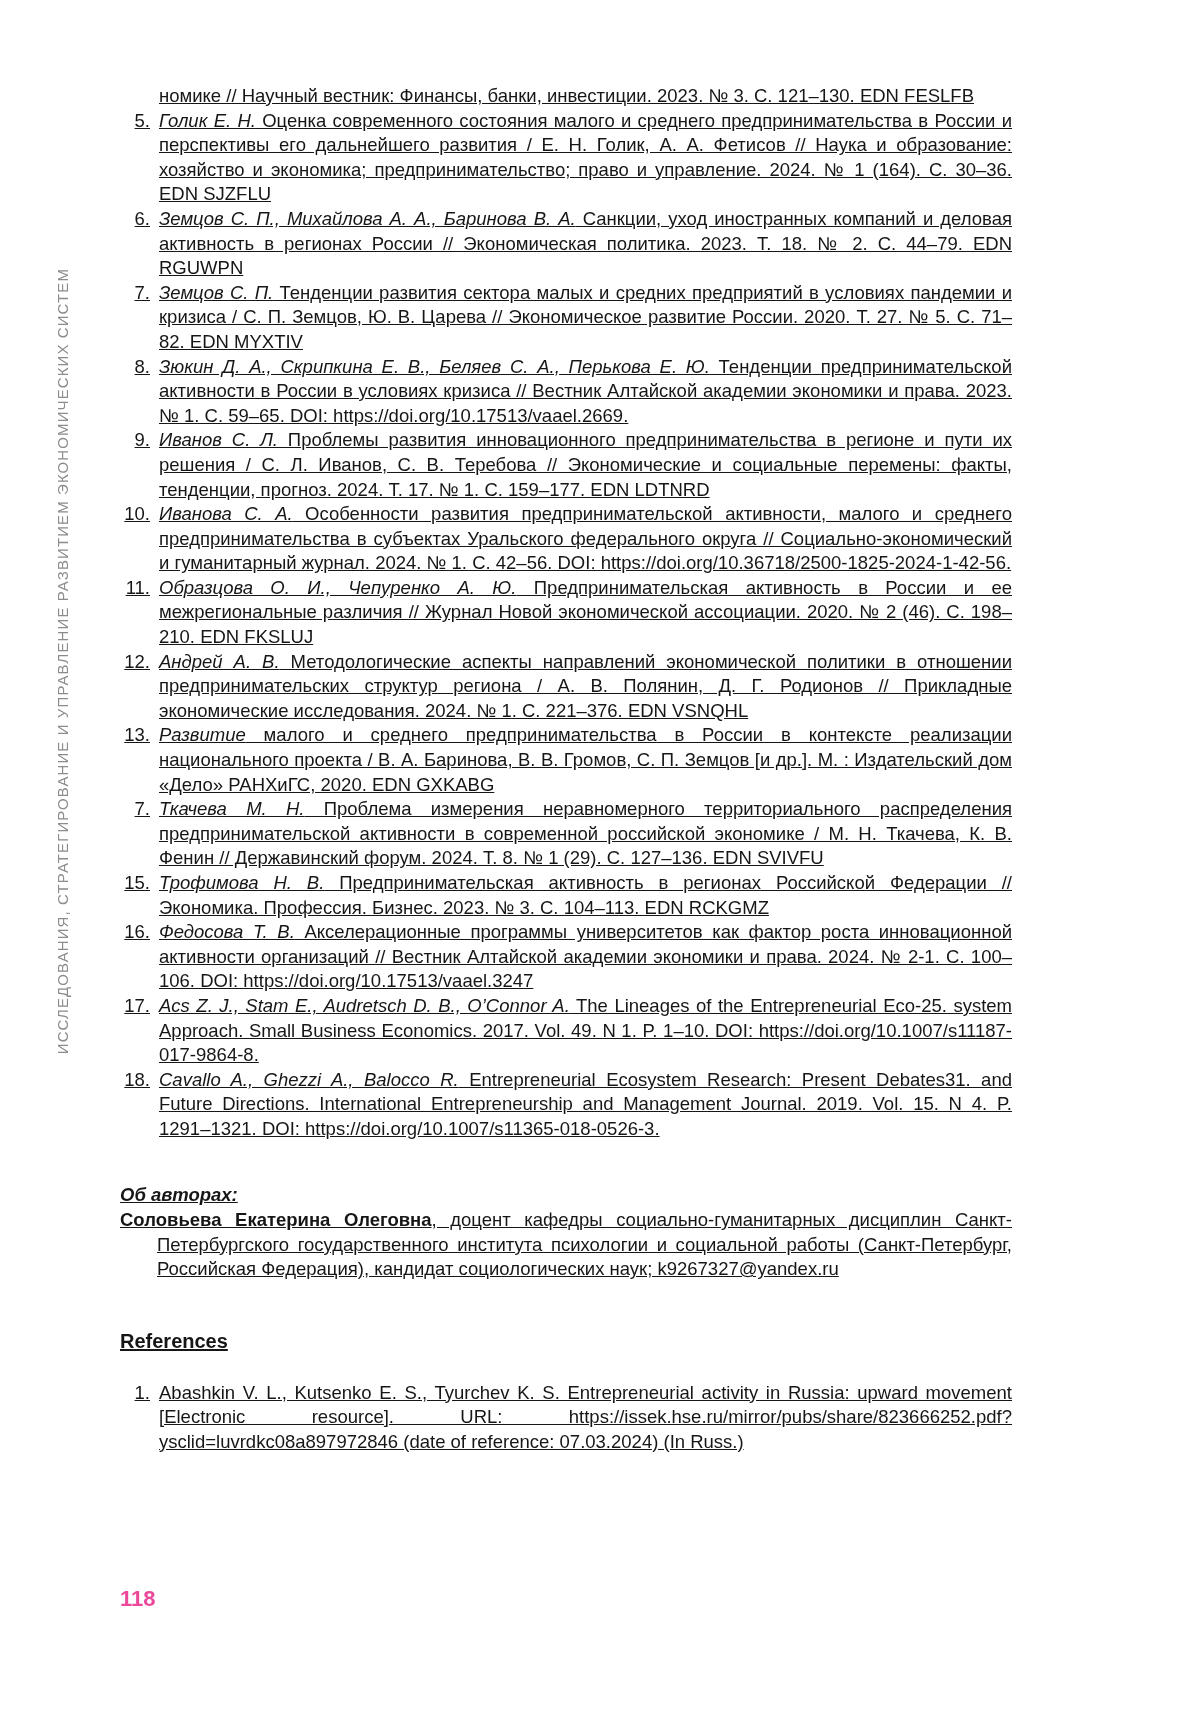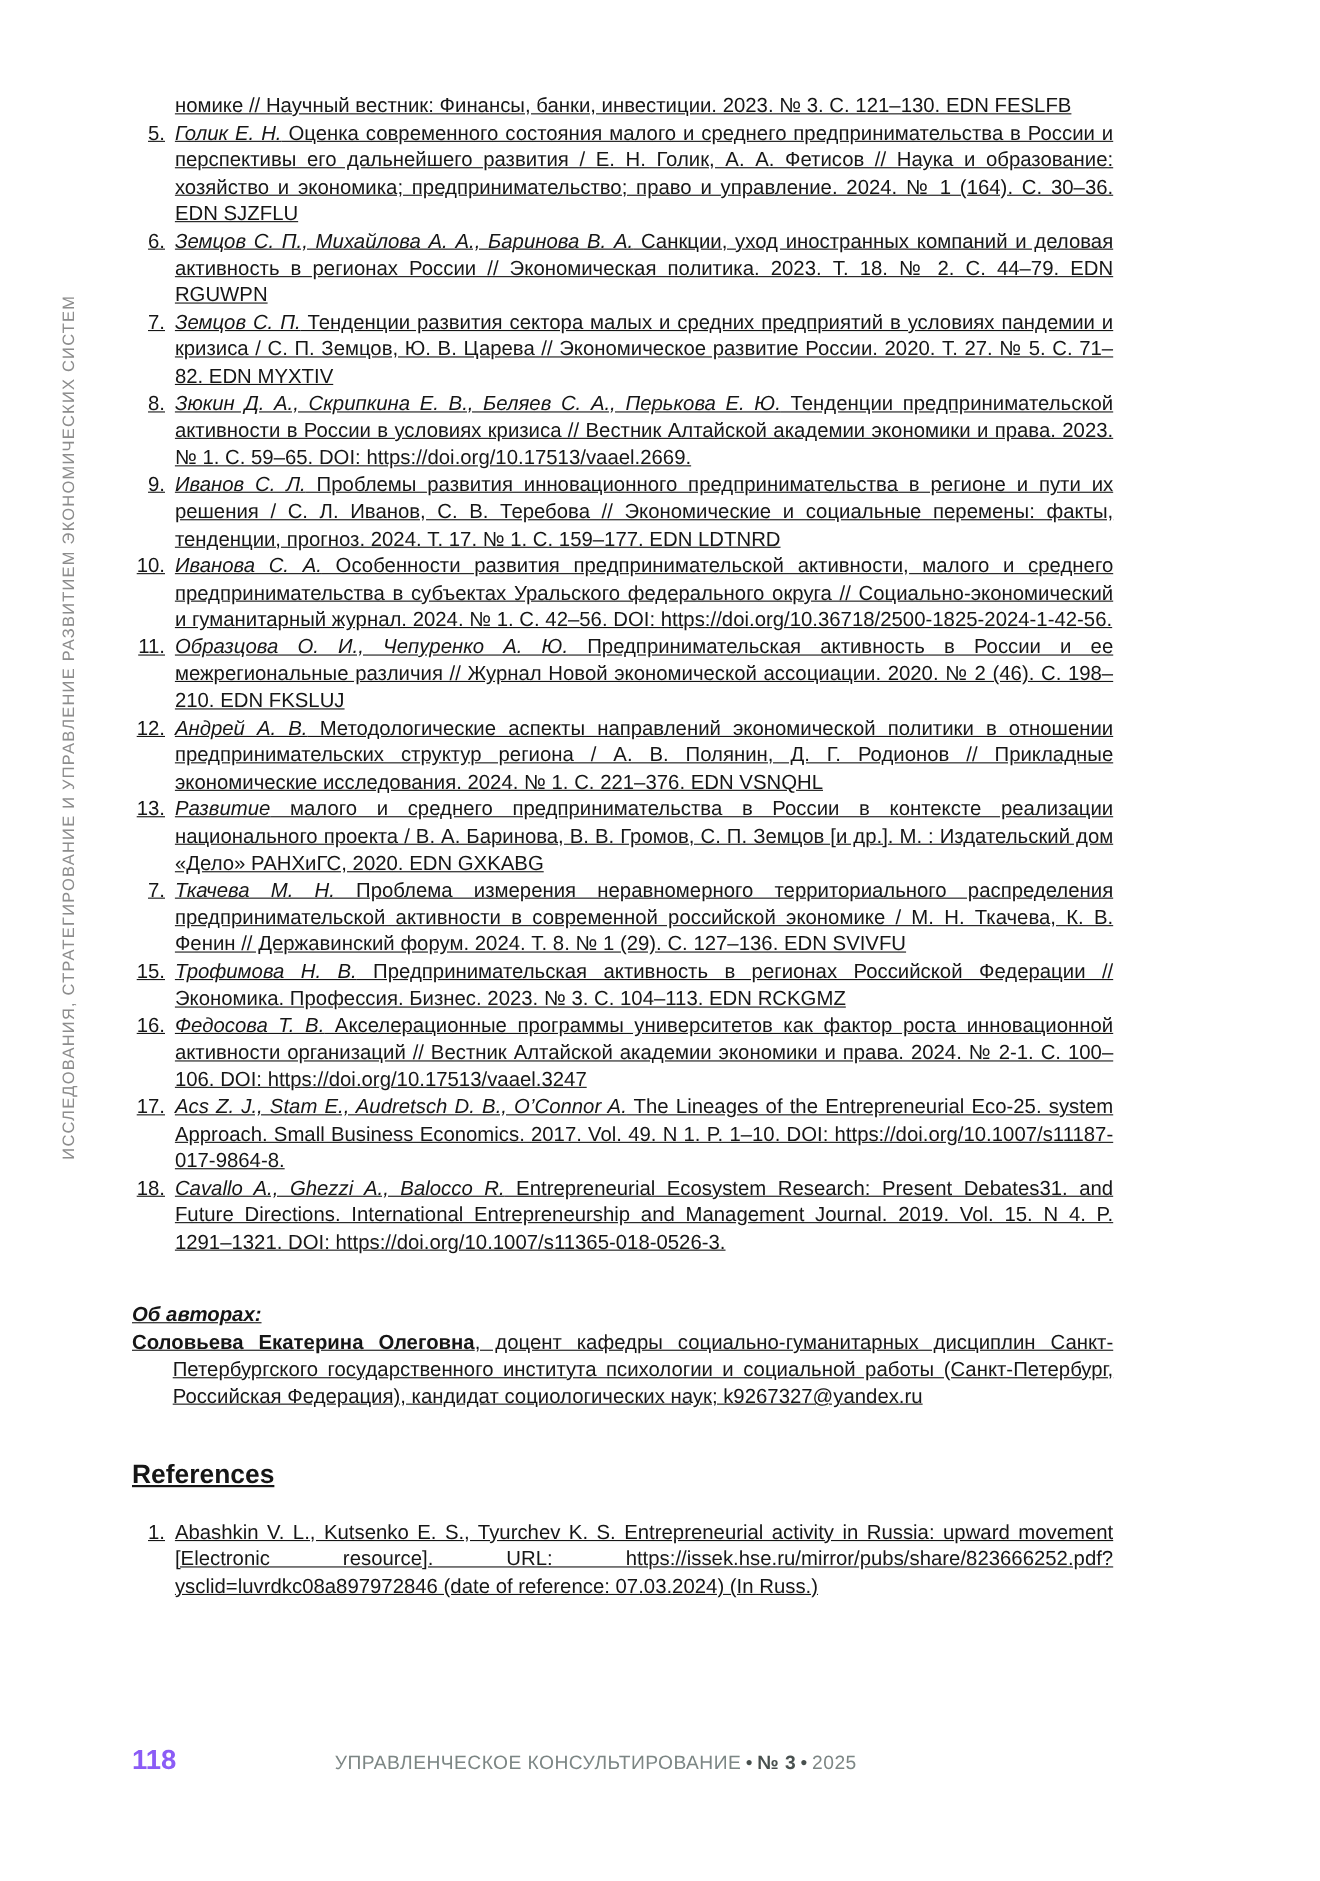--- a/index.html
+++ b/index.html
@@ -55,37 +55,37 @@
   }
   .bio {
     margin: 0;
     padding-left: 37px;
     text-indent: -37px;
     text-align: justify;
   }
   .bio b { font-weight: bold; }
   .refs-en-heading {
     font-weight: bold;
-    font-size: 24px;
+    font-size: 20px;
     margin: 47px 0 0 0;
   }
   .refs-en { margin-top: 27px; }
   
   .footer {
     position: absolute;
     left: 120px;
     top: 1586px;
     width: 960px;
     display: flex;
     align-items: baseline;
   }
   .page-num {
-    font-size: 25px;
+    font-size: 22px;
     font-weight: bold;
-    color: #8b5cf6;
+    color: #ec4899;
   }
   .journal {
     margin-left: 144px;
     font-size: 17.5px;
     letter-spacing: 0.4px;
     color: #7c8684;
     white-space: nowrap;
   }
   .journal .issue { font-weight: bold; color: #49514f; }
   .journal .sep { color: #49514f; padding: 0 4px; }
@@ -173,14 +173,13 @@
     <div class="ref">
       <span class="ref-num">1.</span>
       <p class="ref-body">Abashkin V. L., Kutsenko E. S., Tyurchev K. S. Entrepreneurial activity in Russia: upward movement [Electronic resource]. URL: https://issek.hse.ru/mirror/pubs/share/823666252.pdf?ysclid=luvrdkc08a897972846 (date of reference: 07.03.2024) (In Russ.)</p>
     </div>
   </div>
 
 </div>
 
 <div class="footer">
   <span class="page-num">118</span>
-  <span class="journal"><span>УПРАВЛЕНЧЕСКОЕ КОНСУЛЬТИРОВАНИЕ</span><span class="sep">•</span><span class="issue">№ 3</span><span class="sep">•</span><span>2025</span></span>
 </div>
 
 </body></html>

